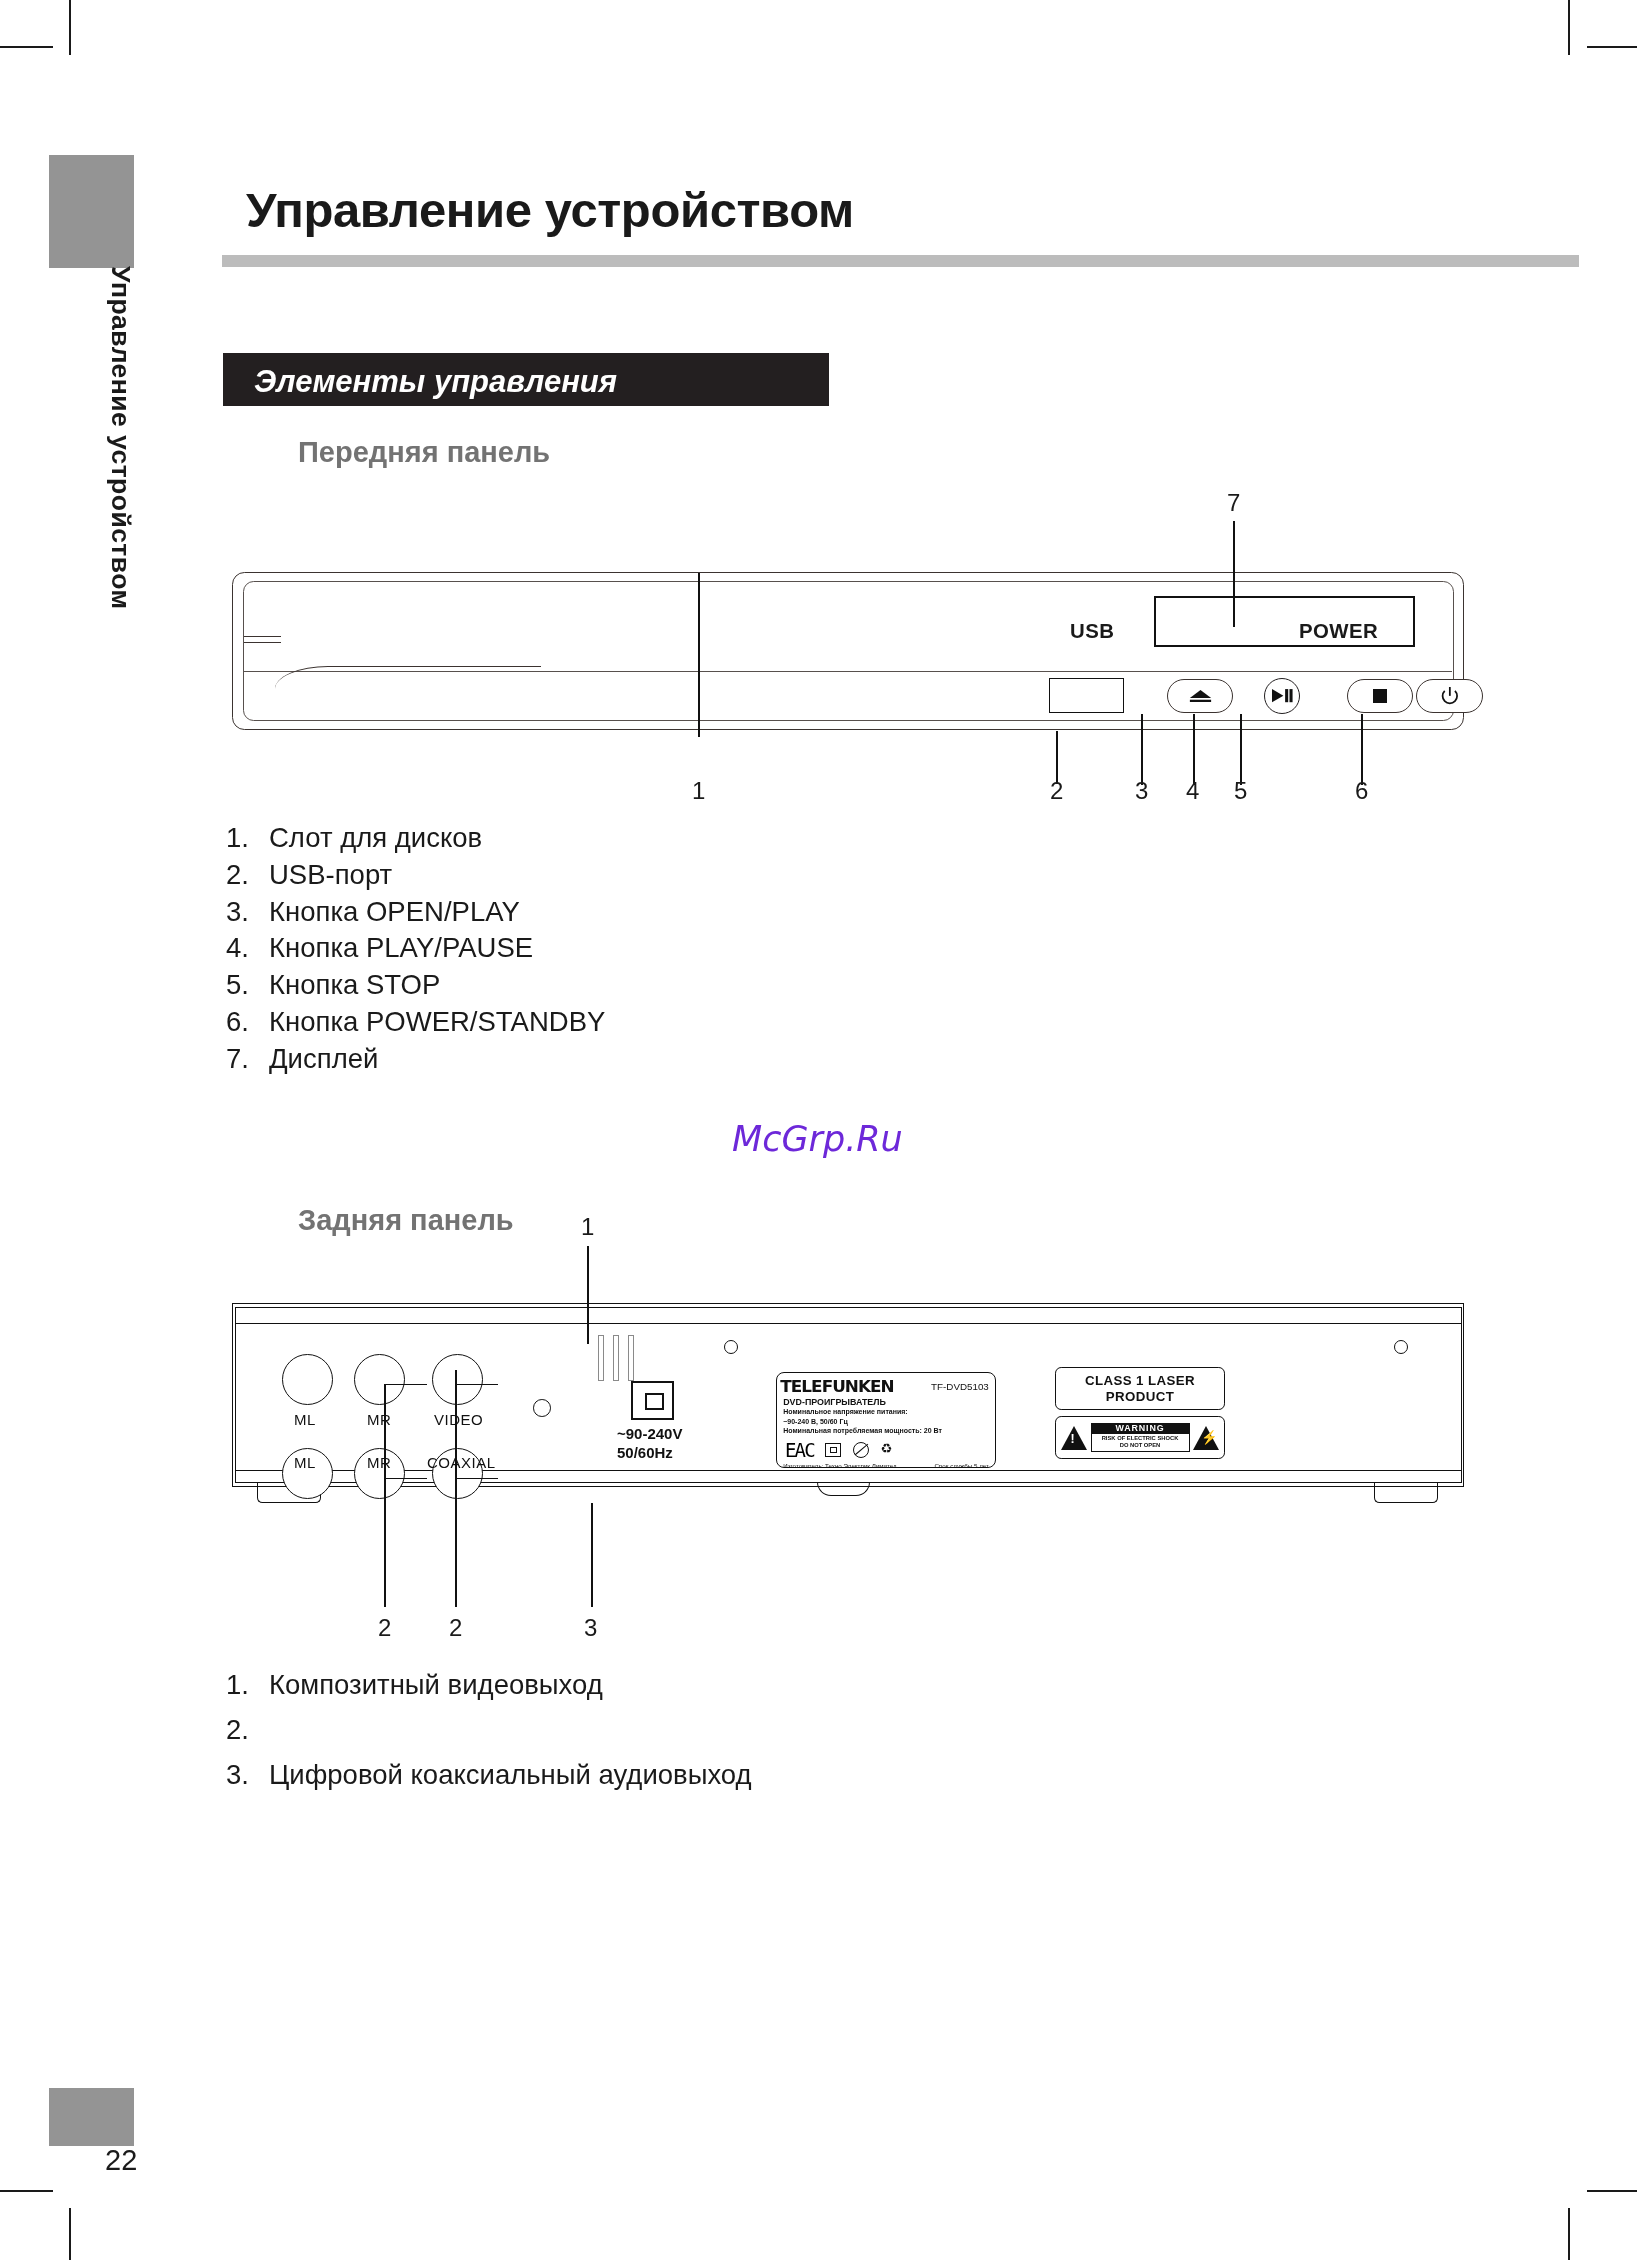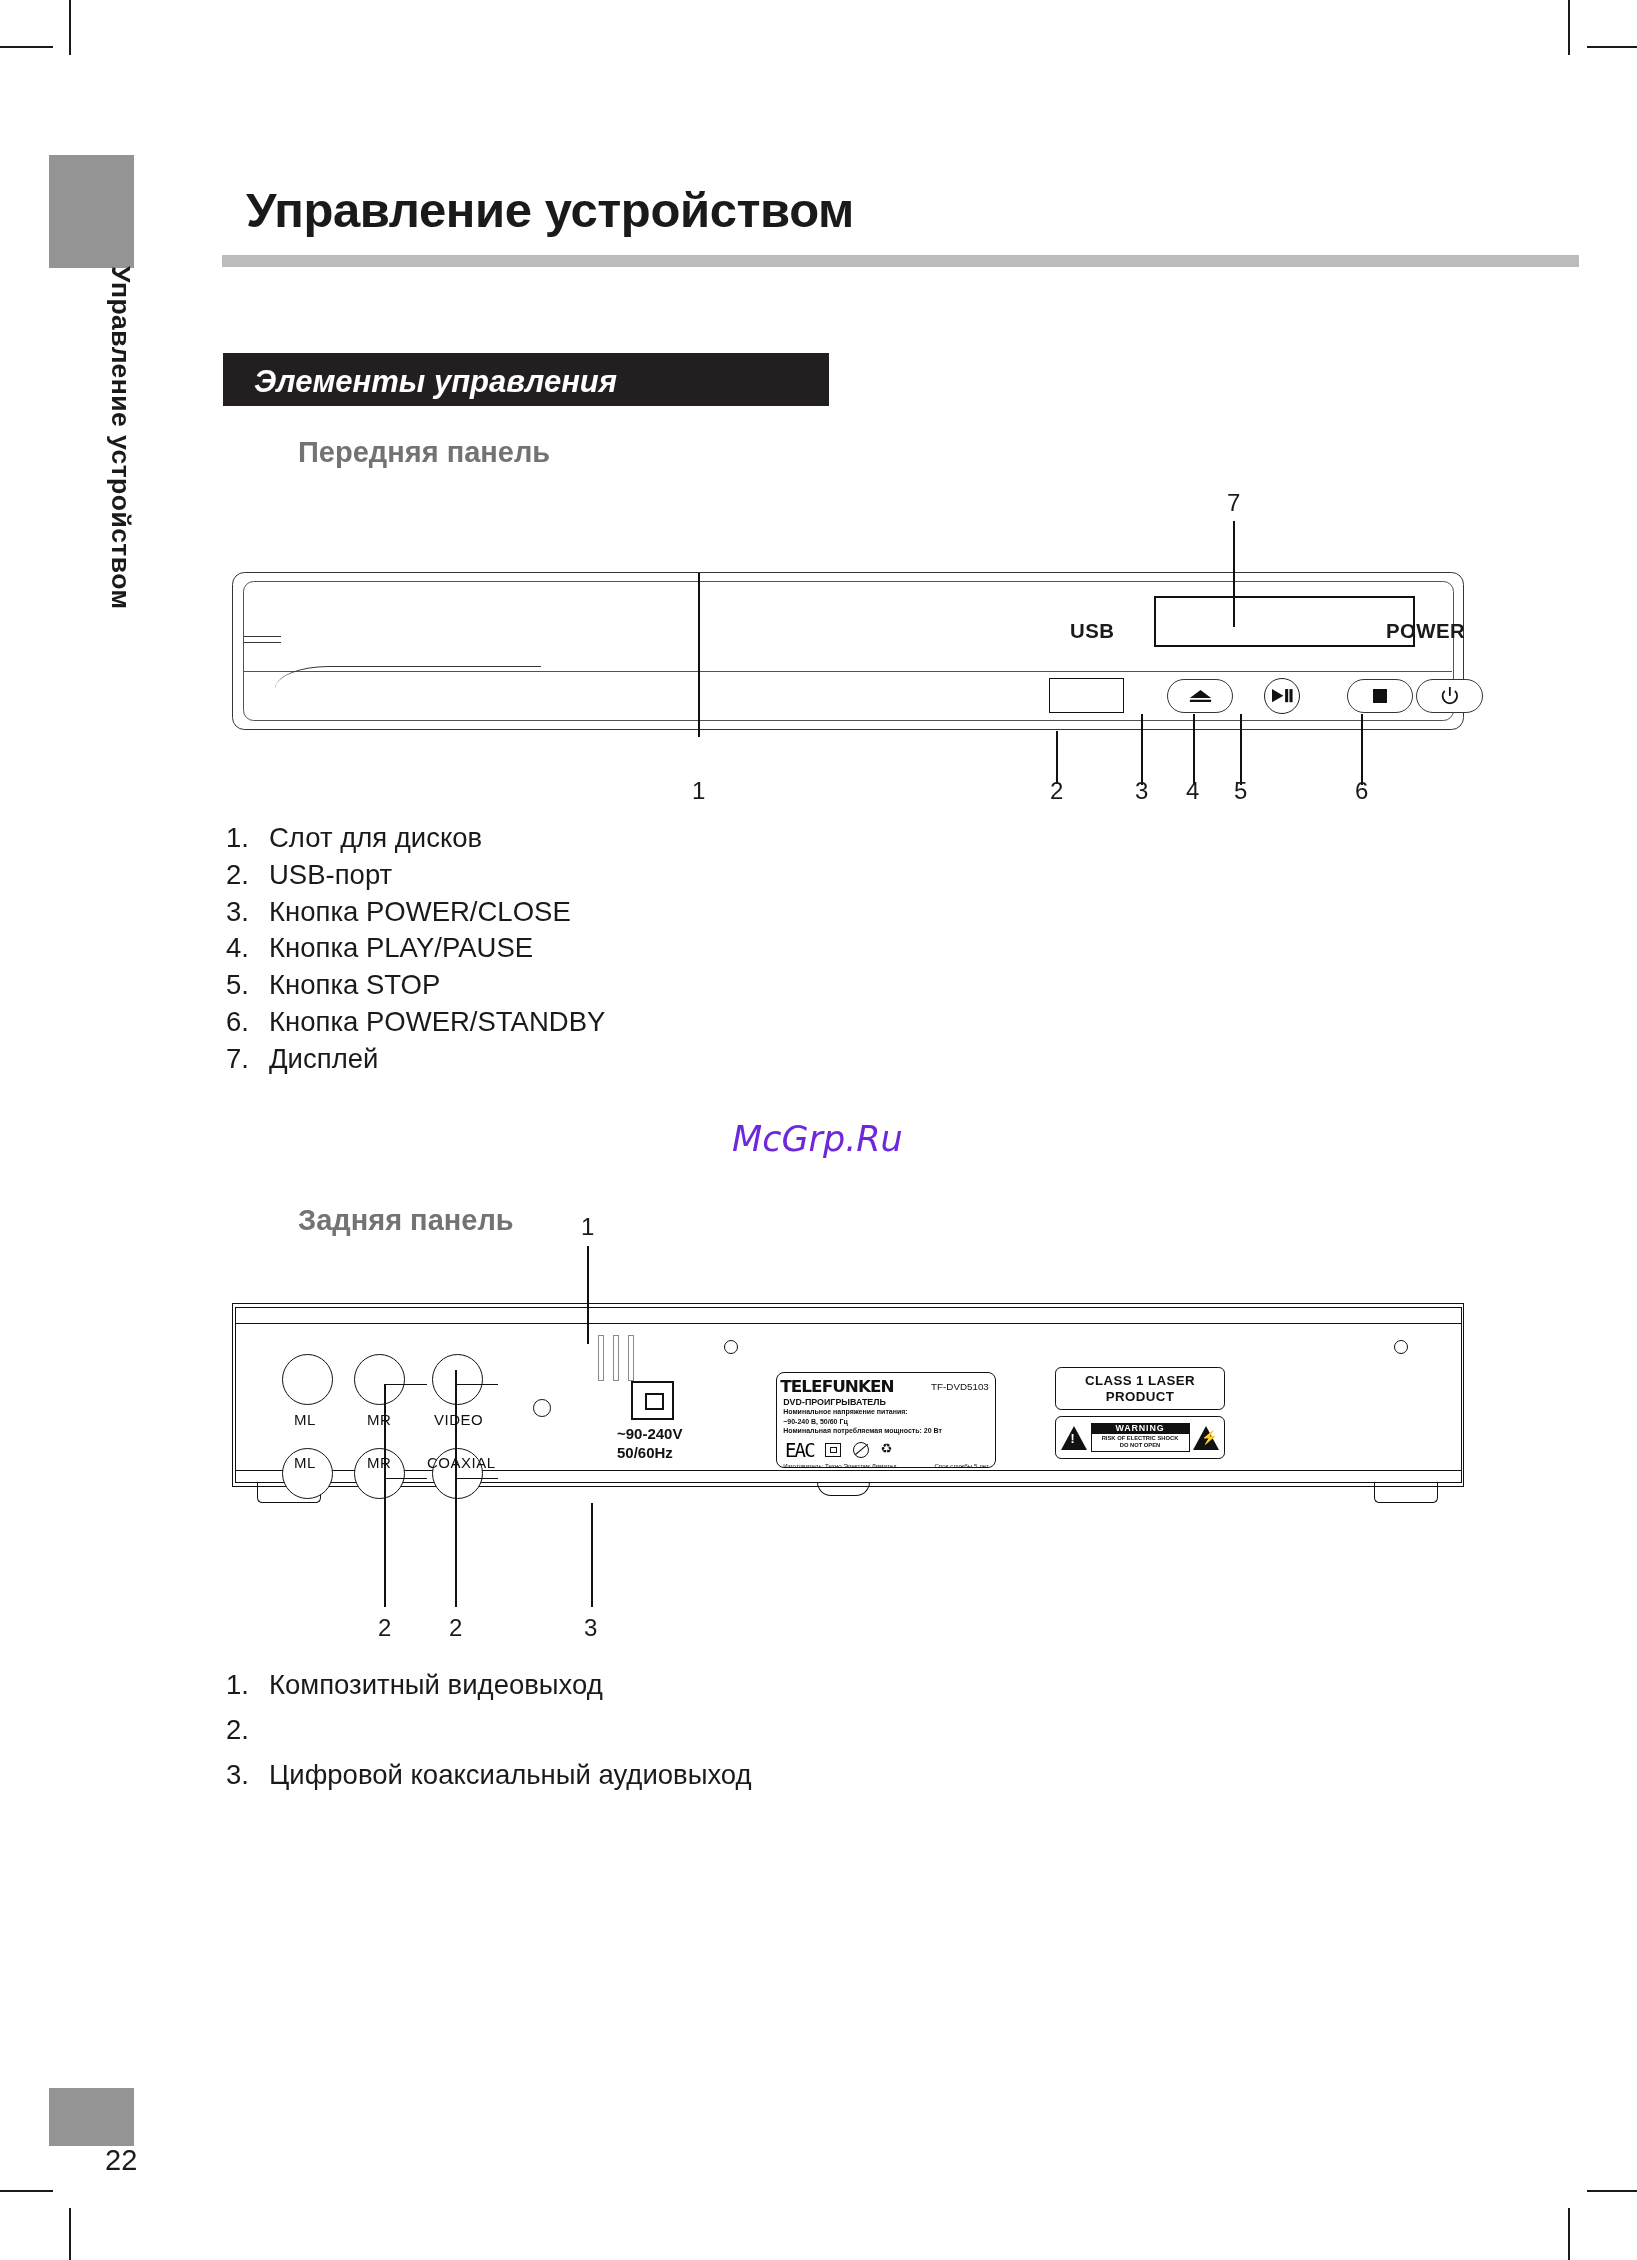--- a/index.html
+++ b/index.html
@@ -174,21 +174,21 @@
     border-top: 1.8px solid #3b3330;
     border-top-left-radius: 53px 23px;
     border-left: 0;
   }
   .fp-usb-label {
     position: absolute; left: 838px; top: 48px;
     font-size: 20.4px; font-weight: 700; color: #1a1a1a;
     letter-spacing: 0.4px;
   }
   .fp-power-label {
-    position: absolute; left: 1154px; top: 48px;
+    position: absolute; left: 1067px; top: 48px;
     font-size: 20.4px; font-weight: 700; color: #1a1a1a;
     letter-spacing: 0.4px;
   }
   .fp-display {
     position: absolute; left: 922px; top: 24px;
     width: 261px; height: 51px;
     border: 2.7px solid #111;
     background: #fff;
   }
   .fp-usb-slot {
@@ -492,21 +492,21 @@
   <div class="row">
     <span class="idx">1.</span>
     <span>Слот для дисков</span>
   </div>
   <div class="row">
     <span class="idx">2.</span>
     <span>USB-порт</span>
   </div>
   <div class="row">
     <span class="idx">3.</span>
-    <span>Кнопка POWER/CLOSE</span>
+    <span>Кнопка OPEN/PLAY</span>
   </div>
   <div class="row">
     <span class="idx">4.</span>
     <span>Кнопка PLAY/PAUSE</span>
   </div>
   <div class="row">
     <span class="idx">5.</span>
     <span>Кнопка STOP</span>
   </div>
   <div class="row">

